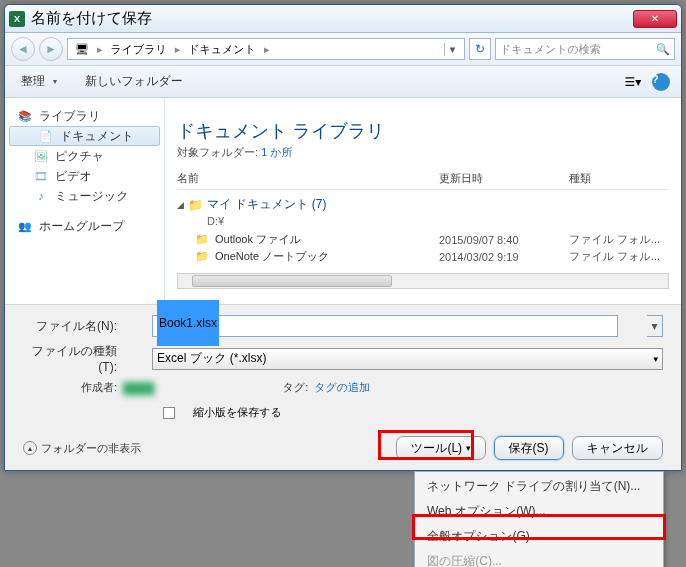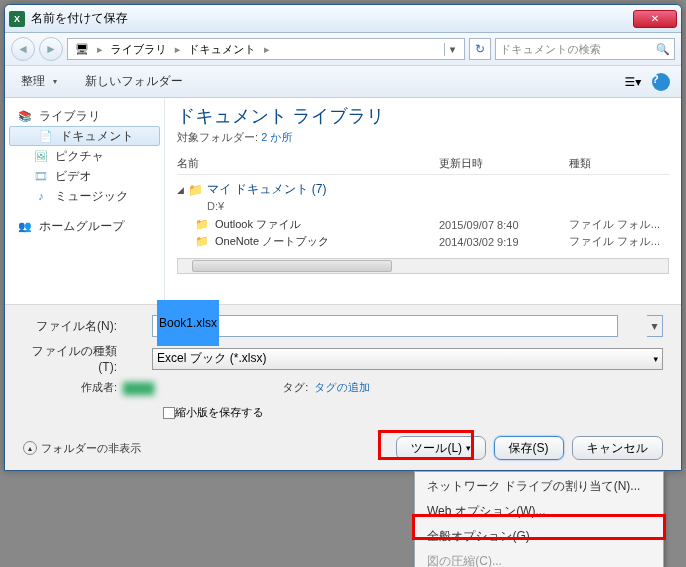--- a/index.html
+++ b/index.html
@@ -1,20 +1,20 @@
 <!DOCTYPE html>
 <html><head>
 <meta charset="utf-8">
 <style>
 * { box-sizing: border-box; margin: 0; padding: 0; font-family: 'Segoe UI', 'Meiryo', sans-serif; }
 body { background: #888; padding: 4px; }
 .window { width: 678px; background: #fff; border: 1px solid #2a5a8a; border-radius: 6px 6px 0 0; overflow: hidden; box-shadow: 0 0 8px rgba(0,0,0,0.3); }
 .titlebar { height: 28px; background: linear-gradient(#f7fbff, #dde9f7); display: flex; align-items: center; padding: 0 4px; border-bottom: 1px solid #a0b8d0; }
 .app-icon { width: 16px; height: 16px; background: #217346; margin-right: 6px; display: flex; align-items: center; justify-content: center; color: #fff; font-size: 9px; font-weight: bold; border-radius: 2px; }
-.title { font-size: 12px; color: #000; flex: 1; }
+.title { font-size: 15px; color: #000; flex: 1; }
 .close-btn { width: 44px; height: 18px; background: linear-gradient(#e68, #c23); border: 1px solid #a12; border-radius: 3px; display: flex; align-items: center; justify-content: center; color: #fff; font-size: 10px; }
 .navbar { height: 33px; background: linear-gradient(#f6f9fd, #e8eff8); display: flex; align-items: center; padding: 4px 6px; gap: 4px; border-bottom: 1px solid #c8d8e8; }
 .nav-btn { width: 24px; height: 24px; border: 1px solid #b8c8d8; background: linear-gradient(#f8fbff,#e0ecf8); border-radius: 12px; display: flex; align-items: center; justify-content: center; color: #8aa; font-size: 12px; }
 .breadcrumb { flex: 1; height: 22px; background: #fff; border: 1px solid #a8b8c8; display: flex; align-items: center; padding: 0 4px; font-size: 11px; gap: 2px; }
 .breadcrumb span { padding: 0 3px; }
 .bc-sep { color: #888; }
 .bc-dd { border-left: 1px solid #a8b8c8; width: 16px; text-align: center; color: #555; }
 .refresh-btn { width: 22px; height: 22px; border: 1px solid #a8b8c8; background: #fff; display: flex; align-items: center; justify-content: center; color: #2a6eb8; font-size: 12px; }
 .search-box { width: 180px; height: 22px; border: 1px solid #a8b8c8; background: #fff; display: flex; align-items: center; padding: 0 4px; font-size: 11px; color: #888; }
 .search-box span:first-child { flex: 1; }
@@ -29,21 +29,21 @@
 .side-group { padding: 2px 12px; display: flex; align-items: center; gap: 6px; color: #333; height: 20px; }
 .side-group.sel { background: linear-gradient(#eaf3fb,#d8e8f8); border: 1px solid #a8c8e0; border-radius: 2px; margin: 0 4px; }
 .side-sub { padding-left: 28px; }
 .side-icn { width: 16px; height: 16px; display: inline-flex; align-items: center; justify-content: center; font-size: 11px; }
 .icn-lib { color: #c8a030; }
 .icn-doc { color: #5a8acc; }
 .icn-pic { color: #4a9; }
 .icn-vid { color: #7ac; }
 .icn-mus { color: #48c; }
 .icn-home { color: #8a4; }
-.main-pane { flex: 1; display: flex; flex-direction: column; padding: 6px 12px 0 12px; position: relative; }
+.main-pane { flex: 1; display: flex; flex-direction: column; padding: 6px 12px 0 12px; position: relative; justify-content: center; }
 .lib-header { display: flex; align-items: baseline; justify-content: space-between; }
 .lib-title { color: #0a4a8a; font-size: 18px; }
 .sort-area { font-size: 11px; color: #333; }
 .sort-link { color: #1a6ab8; }
 .sort-link::after { content: ' ▾'; font-size: 8px; }
 .lib-sub { font-size: 11px; color: #555; margin: 2px 0 8px; }
 .lib-sub a { color: #1a6ab8; text-decoration: none; }
 .col-headers { display: flex; font-size: 11px; color: #444; border-bottom: 1px solid #e8e8e8; padding: 3px 0; }
 .col-name { flex: 1; }
 .col-date { width: 130px; }
@@ -65,21 +65,21 @@
 .form-label { width: 100px; text-align: right; padding-right: 6px; color: #333; }
 .form-input { flex: 1; height: 22px; border: 1px solid #8aa8c8; padding: 0 4px; font-size: 12px; background: #fff; }
 .form-input.sel-text { background: #fff; }
 .form-input .seltext { background: #3399ff; color: #000000; padding: 16px 2px; }
 .form-select { flex: 1; height: 22px; border: 1px solid #999; background: linear-gradient(#fff,#e8e8e8); padding: 0 4px; font-size: 12px; display: flex; align-items: center; justify-content: space-between; }
 .meta-row { display: flex; align-items: center; margin-top: 4px; }
 .meta-label { width: 100px; text-align: right; padding-right: 6px; color: #333; font-size: 11px; }
 .meta-val { color: #555; font-size: 11px; }
 .meta-val.blur { filter: blur(3px); color: #3a6; }
 .tag-link { color: #1a6ab8; font-size: 11px; margin-left: 80px; }
-.thumb-row { padding-left: 140px; margin-top: 10px; font-size: 11px; display: flex; align-items: center; gap: 0; }
+.thumb-row { padding-left: 140px; margin-top: 10px; font-size: 11px; display: flex; align-items: center; gap: 18px; }
 .thumb-chk { width: 12px; height: 12px; border: 1px solid #888; background: #fff; }
 .bottom-row { display: flex; align-items: center; margin-top: 16px; }
 .hide-folders { display: flex; align-items: center; gap: 4px; color: #333; font-size: 11px; }
 .hide-caret { font-size: 8px; border: 1px solid #888; border-radius: 50%; width: 14px; height: 14px; display: flex; align-items: center; justify-content: center; }
 .btn-group { margin-left: auto; display: flex; gap: 8px; align-items: center; }
 .btn { height: 24px; padding: 0 14px; border: 1px solid #8a9aaa; background: linear-gradient(#fdfdfd,#e4e8ec); border-radius: 7px; font-size: 12px; display: flex; align-items: center; }
 .btn.save { border-color: #3a8ad0; box-shadow: 0 0 2px #5aa8e8; }
 .btn.tools::after { content: ' ▾'; font-size: 9px; margin-left: 4px; }
 .high-red { position: absolute; border: 3px solid #e00; pointer-events: none; }
 .high-tools { left: 373px; bottom: 10px; width: 96px; height: 30px; }
@@ -158,21 +158,21 @@
         <span class="side-icn icn-home">👥</span>
         <span>ホームグループ</span>
       </div>
     </div>
 
     <div class="main-pane">
       <div class="lib-header">
         <div class="lib-title">ドキュメント ライブラリ</div>
       </div>
       <div class="lib-sub">
-        <span>対象フォルダー: </span><a href="#">2 か所</a>
+        <span>対象フォルダー: </span><a href="#">1 か所</a>
       </div>
       <div class="col-headers">
         <div class="col-name">名前</div>
         <div class="col-date">更新日時</div>
         <div class="col-type">種類</div>
       </div>
       <div class="file-group">
         <div class="group-row">
           <span class="group-caret">◢</span>
           <span class="group-icn">📁</span>

